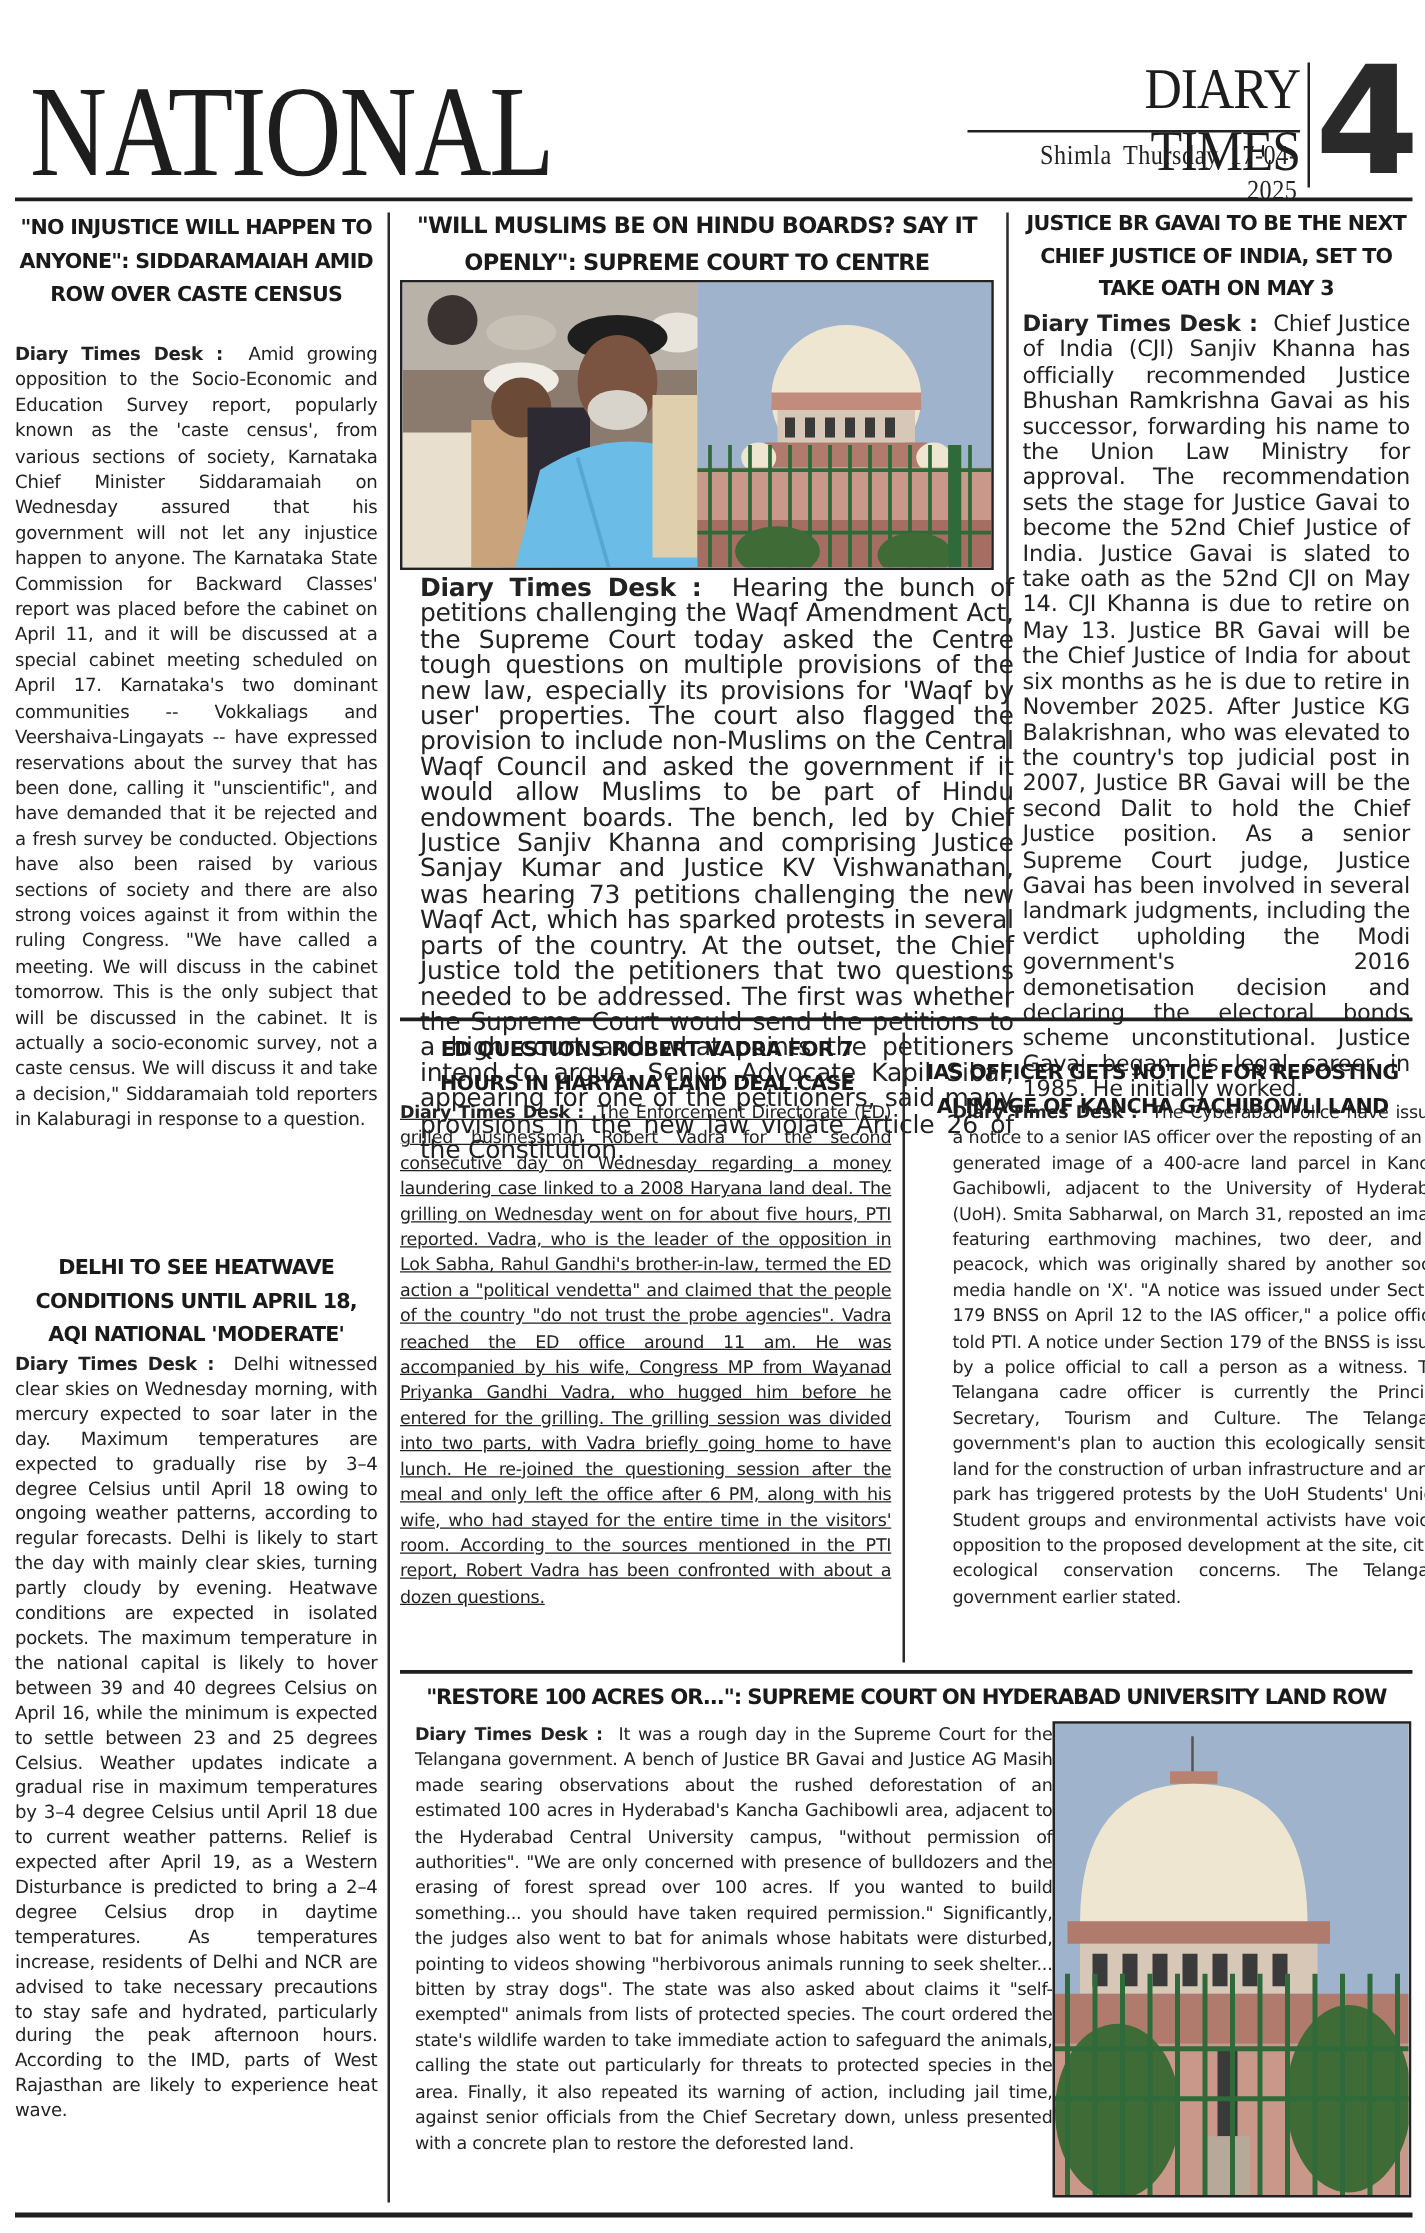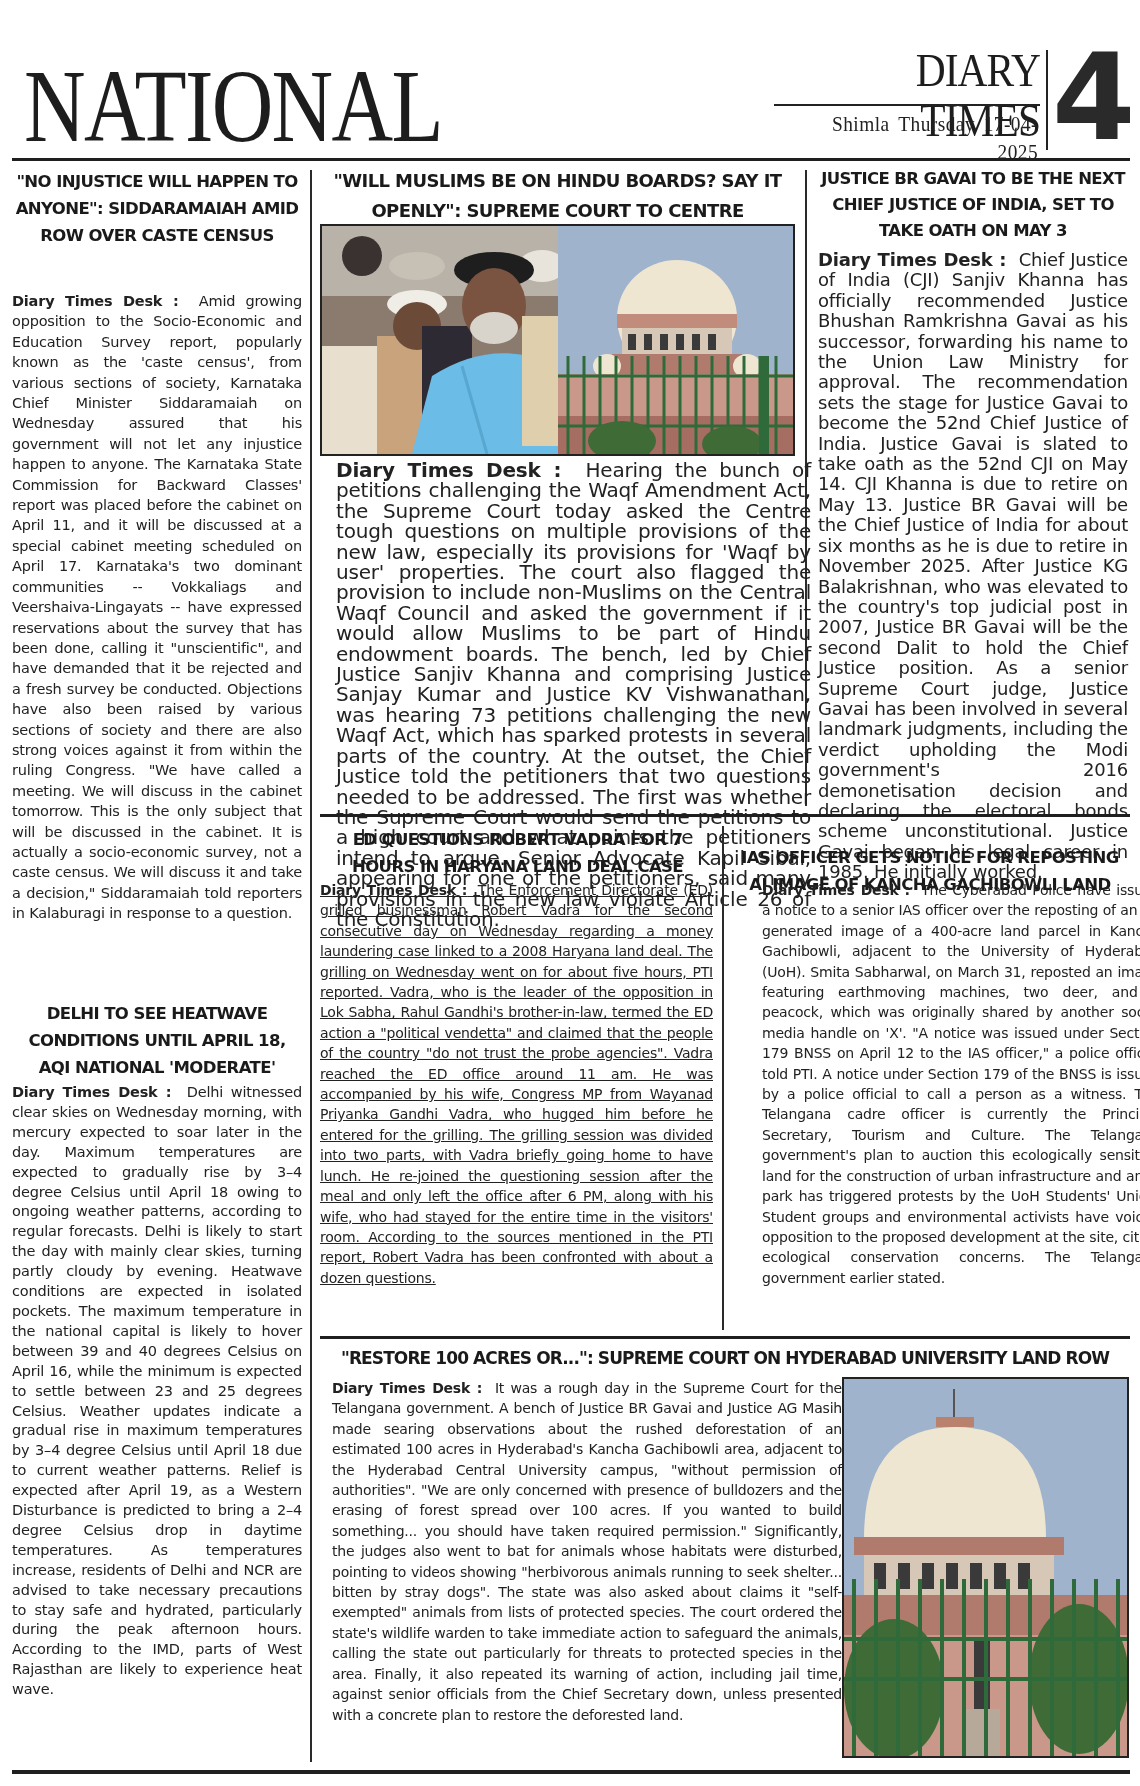--- a/index.html
+++ b/index.html
@@ -11,21 +11,21 @@
   .dateline{left:770px;top:110px;width:268px;text-align:right;font-family:"Liberation Serif","DejaVu Serif",serif;font-size:22px;line-height:28px;color:#222;letter-spacing:0.5px;transform:scaleX(0.88);transform-origin:right top;}
   .date-sep{display:inline-block;width:10px;}
   .vbar-head{left:1046px;top:50px;width:2px;height:100px;background:#222;}
   .page-num{left:1052px;top:38px;width:80px;text-align:center;font-family:"DejaVu Sans","Liberation Sans",sans-serif;font-weight:bold;font-size:120px;line-height:120px;color:#2a2a2a;}
   .rule{background:#1f1f1f;height:3px;}
   .vdiv{background:#2a2a2a;width:2px;}
   .headline{font-family:"DejaVu Sans","Liberation Sans",sans-serif;font-weight:bold;text-align:center;color:#1a1a1a;letter-spacing:-0.6px;}
   .body{font-family:"DejaVu Sans","Liberation Sans",sans-serif;text-align:justify;color:#222;letter-spacing:-0.2px;}
   .body b{font-weight:bold;}
   .h-left{left:12px;top:168px;width:290px;font-size:16.5px;line-height:27px;}
-  .b-left1{left:12px;top:274px;width:290px;font-size:14.5px;line-height:20.4px;margin-top:17px;}
+  .b-left1{left:12px;top:274px;width:290px;font-size:14.5px;line-height:20.4px;}
   .h-left2{left:12px;top:1000px;width:290px;font-size:16.5px;line-height:27px;}
   .b-left2{left:12px;top:1083px;width:290px;font-size:14.5px;line-height:19.9px;}
   .h-mid{left:320px;top:166px;width:475px;font-size:18px;line-height:30px;}
   .photo-mid{left:320px;top:224px;width:475px;height:232px;border:2px solid #222;box-sizing:border-box;overflow:hidden;}
   .b-mid{left:336px;top:460px;width:475px;font-size:20px;line-height:20.4px;}
   .h-right{left:818px;top:166px;width:310px;font-size:16.5px;line-height:26px;}
   .b-right{left:818px;top:250px;width:310px;font-size:18px;line-height:20.4px;}
   .h-ed{left:320px;top:826px;width:395px;font-size:16.5px;line-height:27px;}
   .b-ed{left:320px;top:880px;width:393px;font-size:14px;line-height:20.4px;text-decoration:underline;}
   .h-ias{left:730px;top:844px;width:400px;font-size:16.5px;line-height:27px;}

